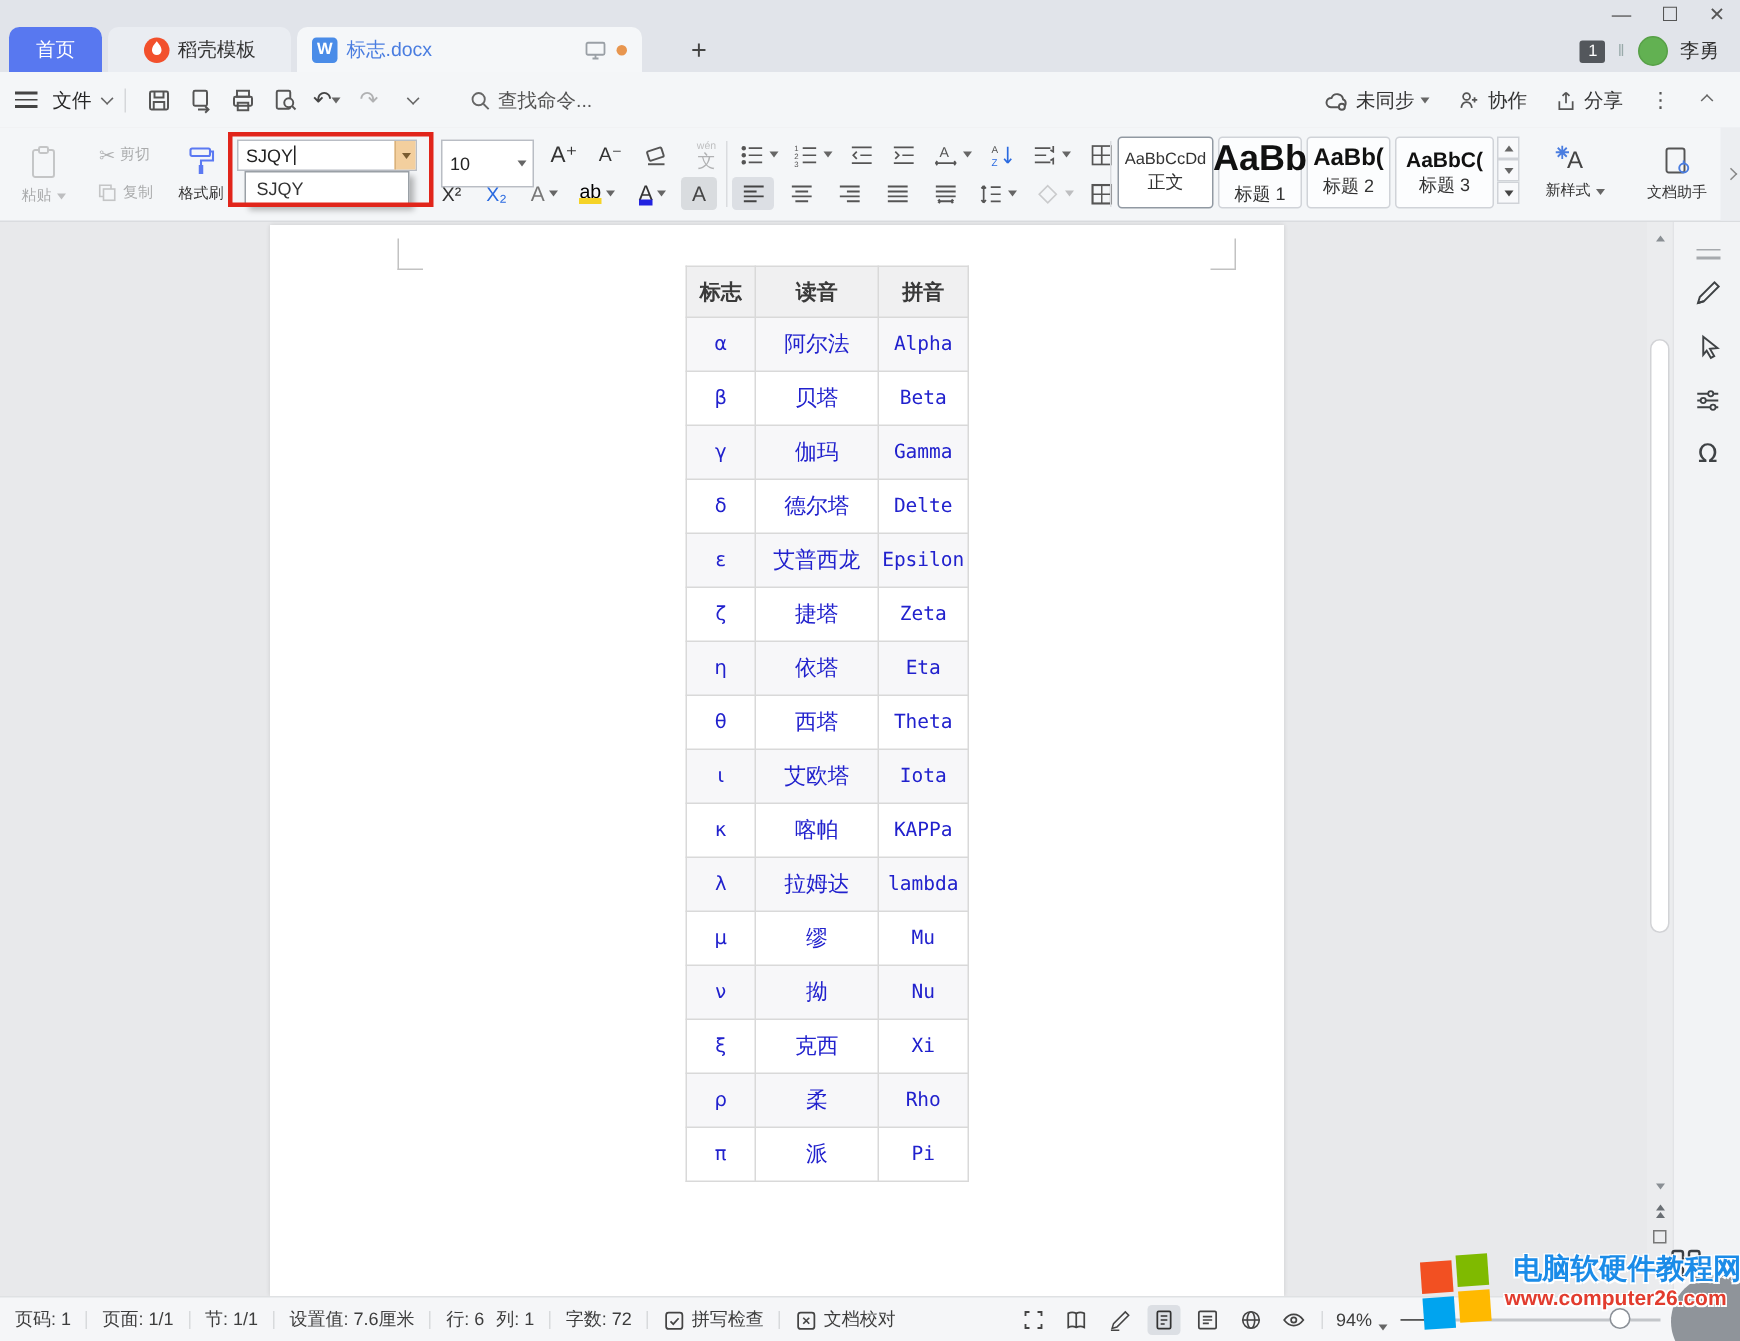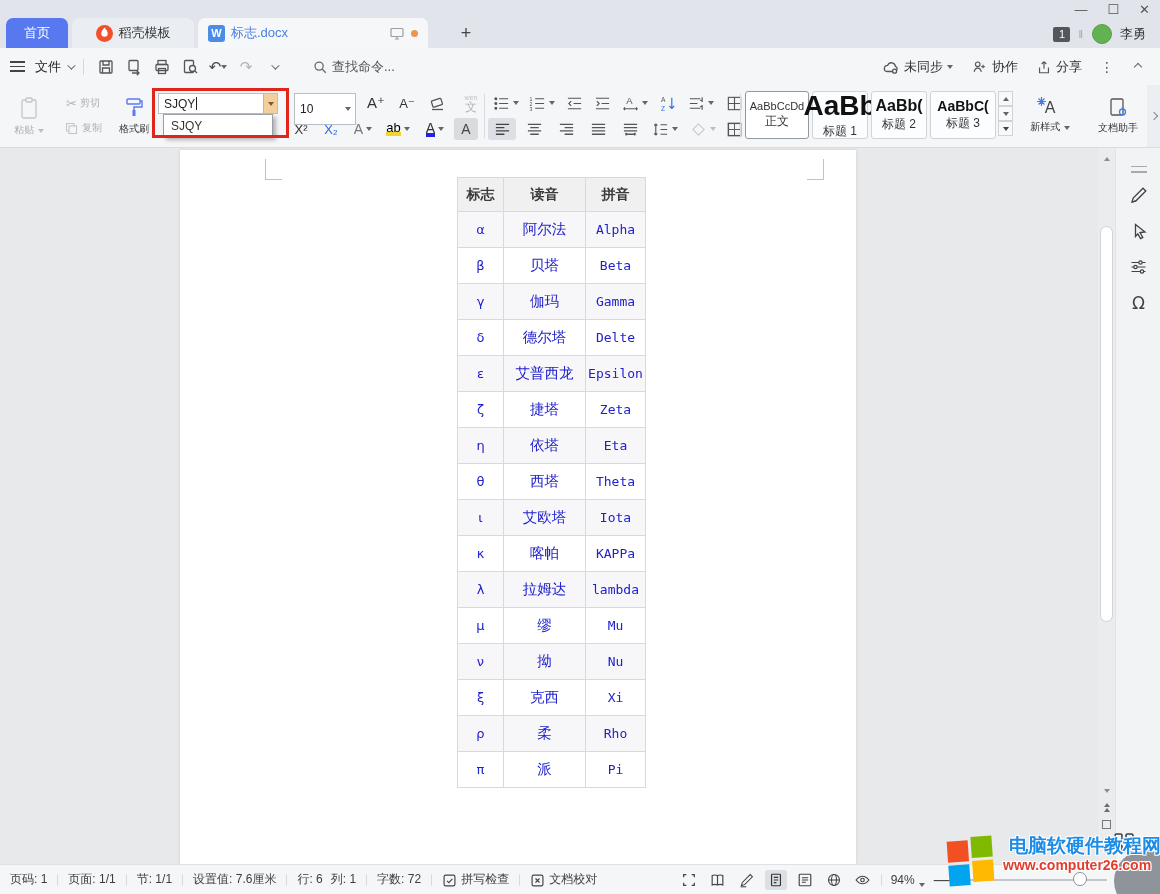--- a/index.html
+++ b/index.html
@@ -431,21 +431,21 @@
         <span class="caret sm"></span>
     </div>
 
     <div style="position:absolute;left:740px;top:9px;width:1px;height:44px;background:#dadcdf;"></div>
 
     <div class="ab stylebox sel" style="left:745px;top:6px;width:64px;height:48px;">
       <span style="font-size:11px;">AaBbCcDd</span>
       <span>正文</span>
     </div>
     <div class="ab stylebox" style="left:812px;top:6px;width:56px;height:48px;">
-      <span style="font-size:28px;font-weight:bold;color:#111;">AaBb</span>
+      <span style="font-size:24px;font-weight:bold;color:#111;">AaBb</span>
       <span>标题 1</span>
     </div>
     <div class="ab stylebox" style="left:871px;top:6px;width:56px;height:48px;">
       <span style="font-size:16px;font-weight:bold;color:#111;">AaBb(</span>
       <span>标题 2</span>
     </div>
     <div class="ab stylebox" style="left:930px;top:6px;width:66px;height:48px;">
       <span style="font-size:14px;font-weight:bold;color:#111;">AaBbC(</span>
       <span>标题 3</span>
     </div>

